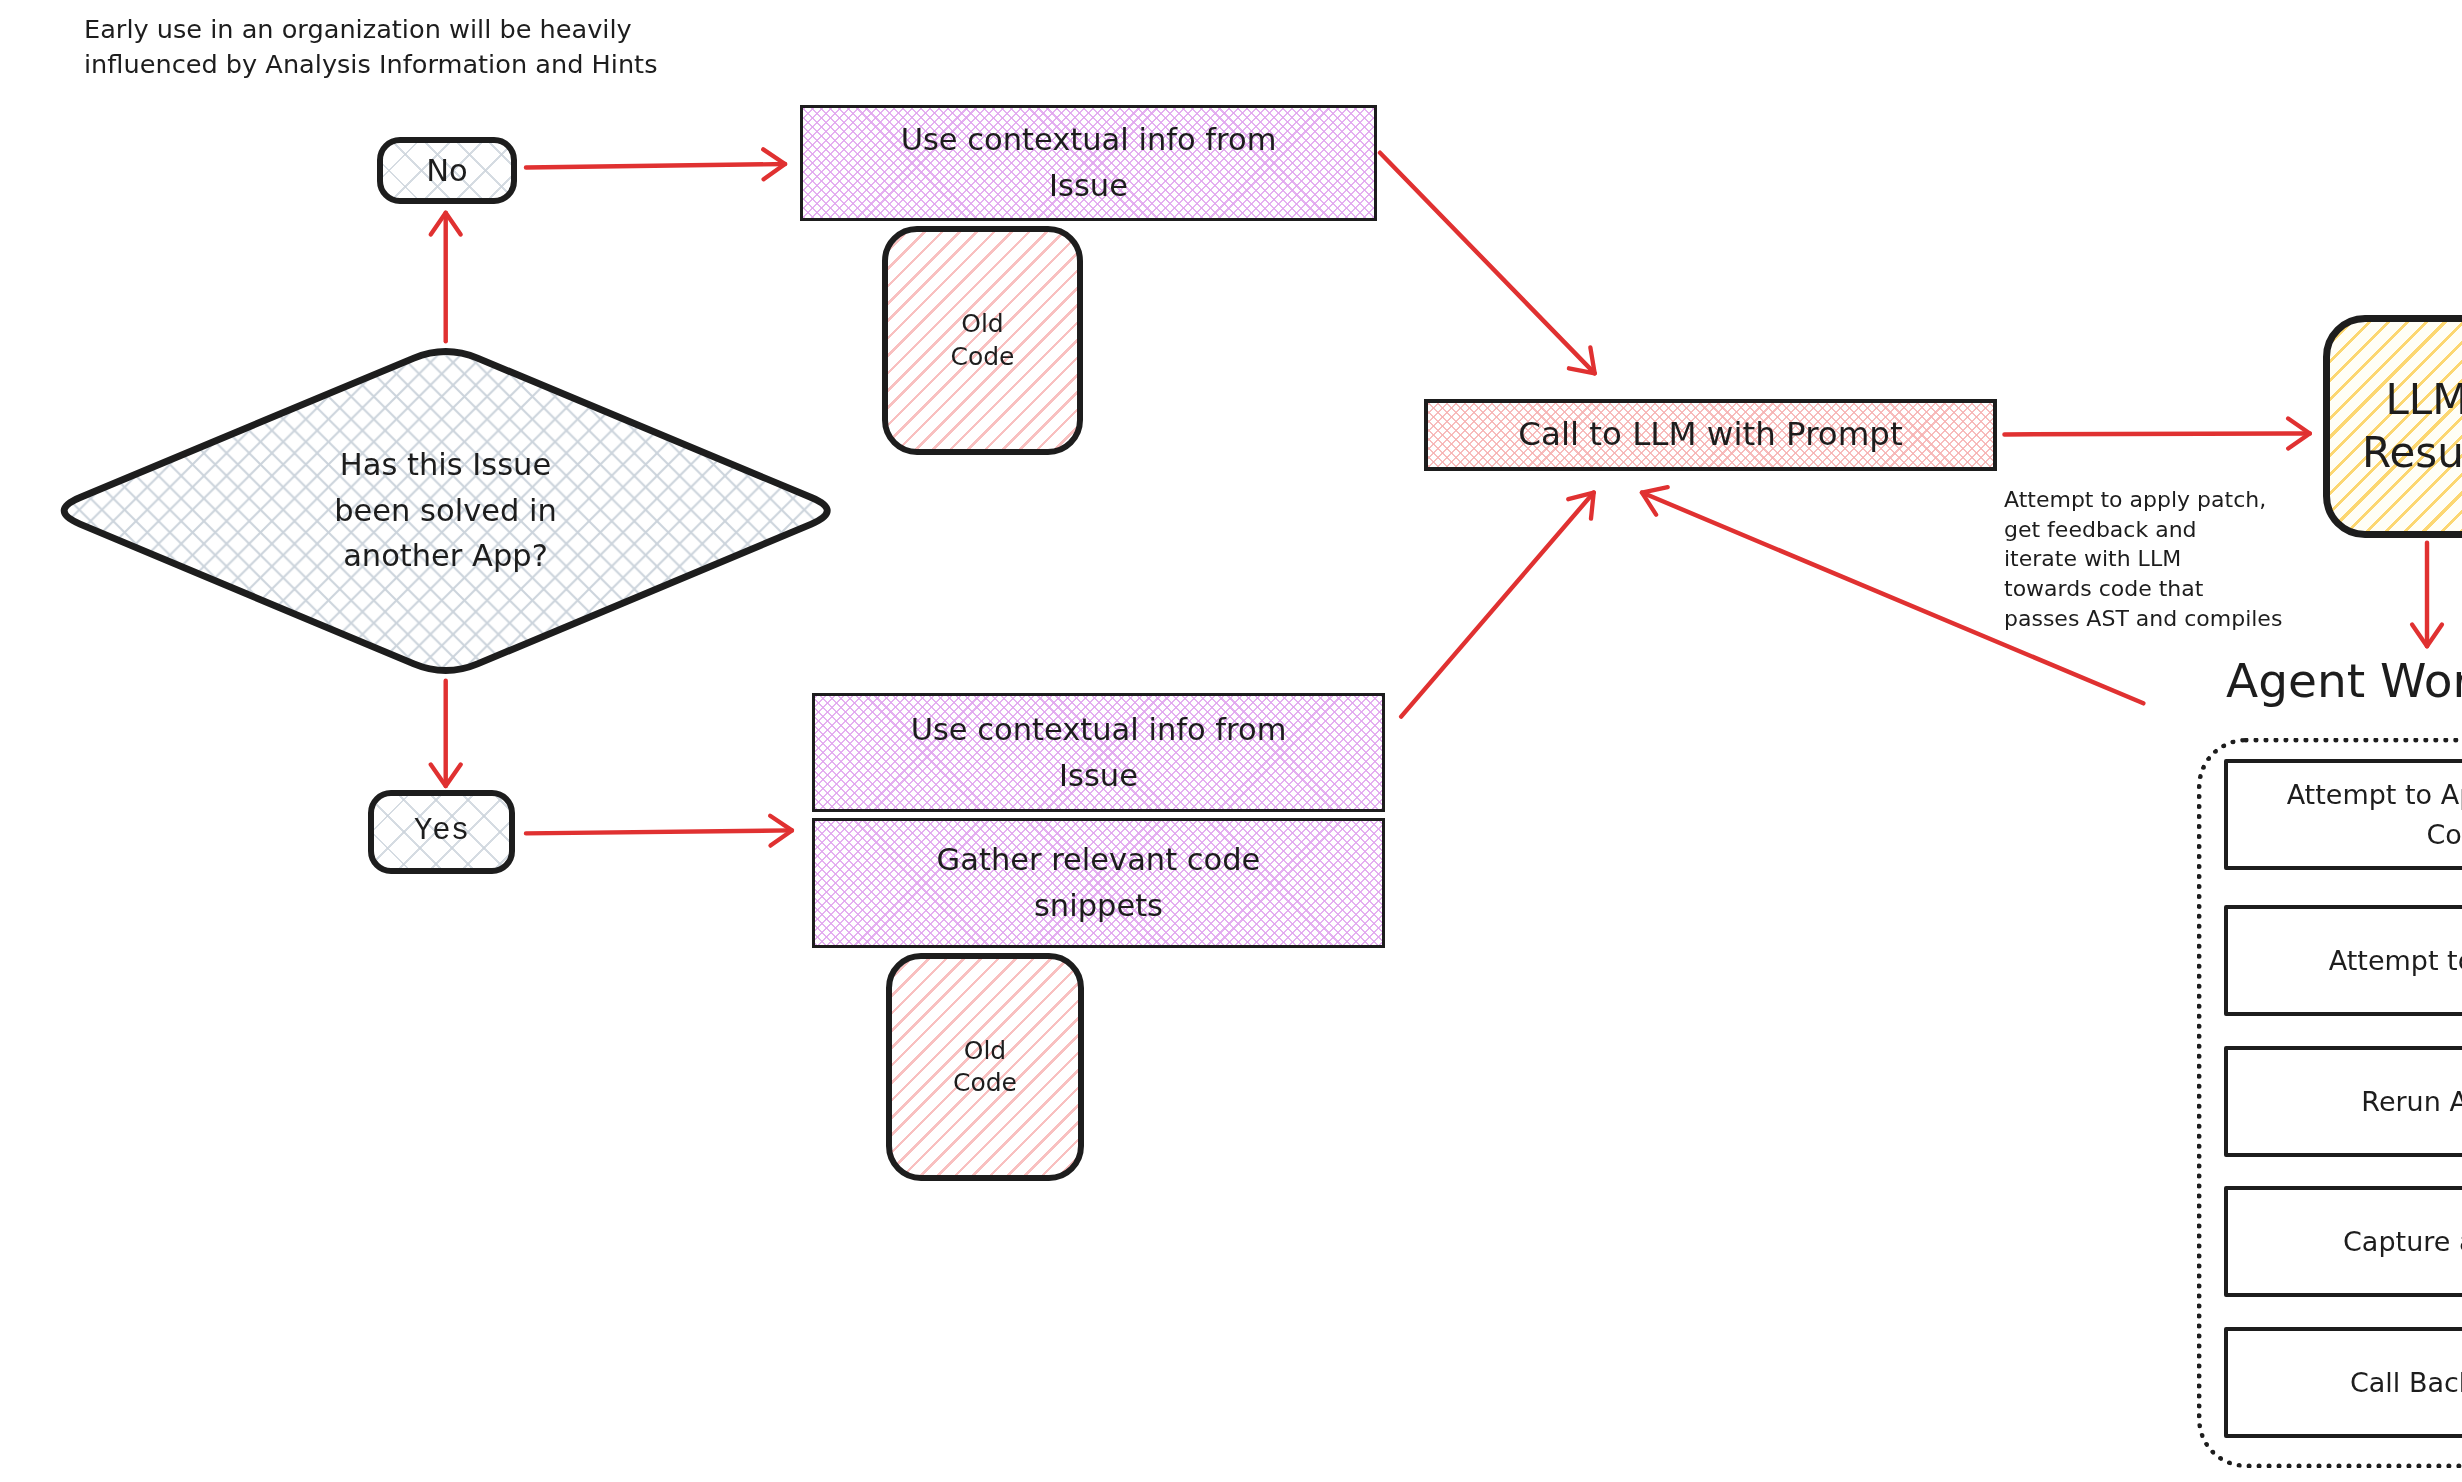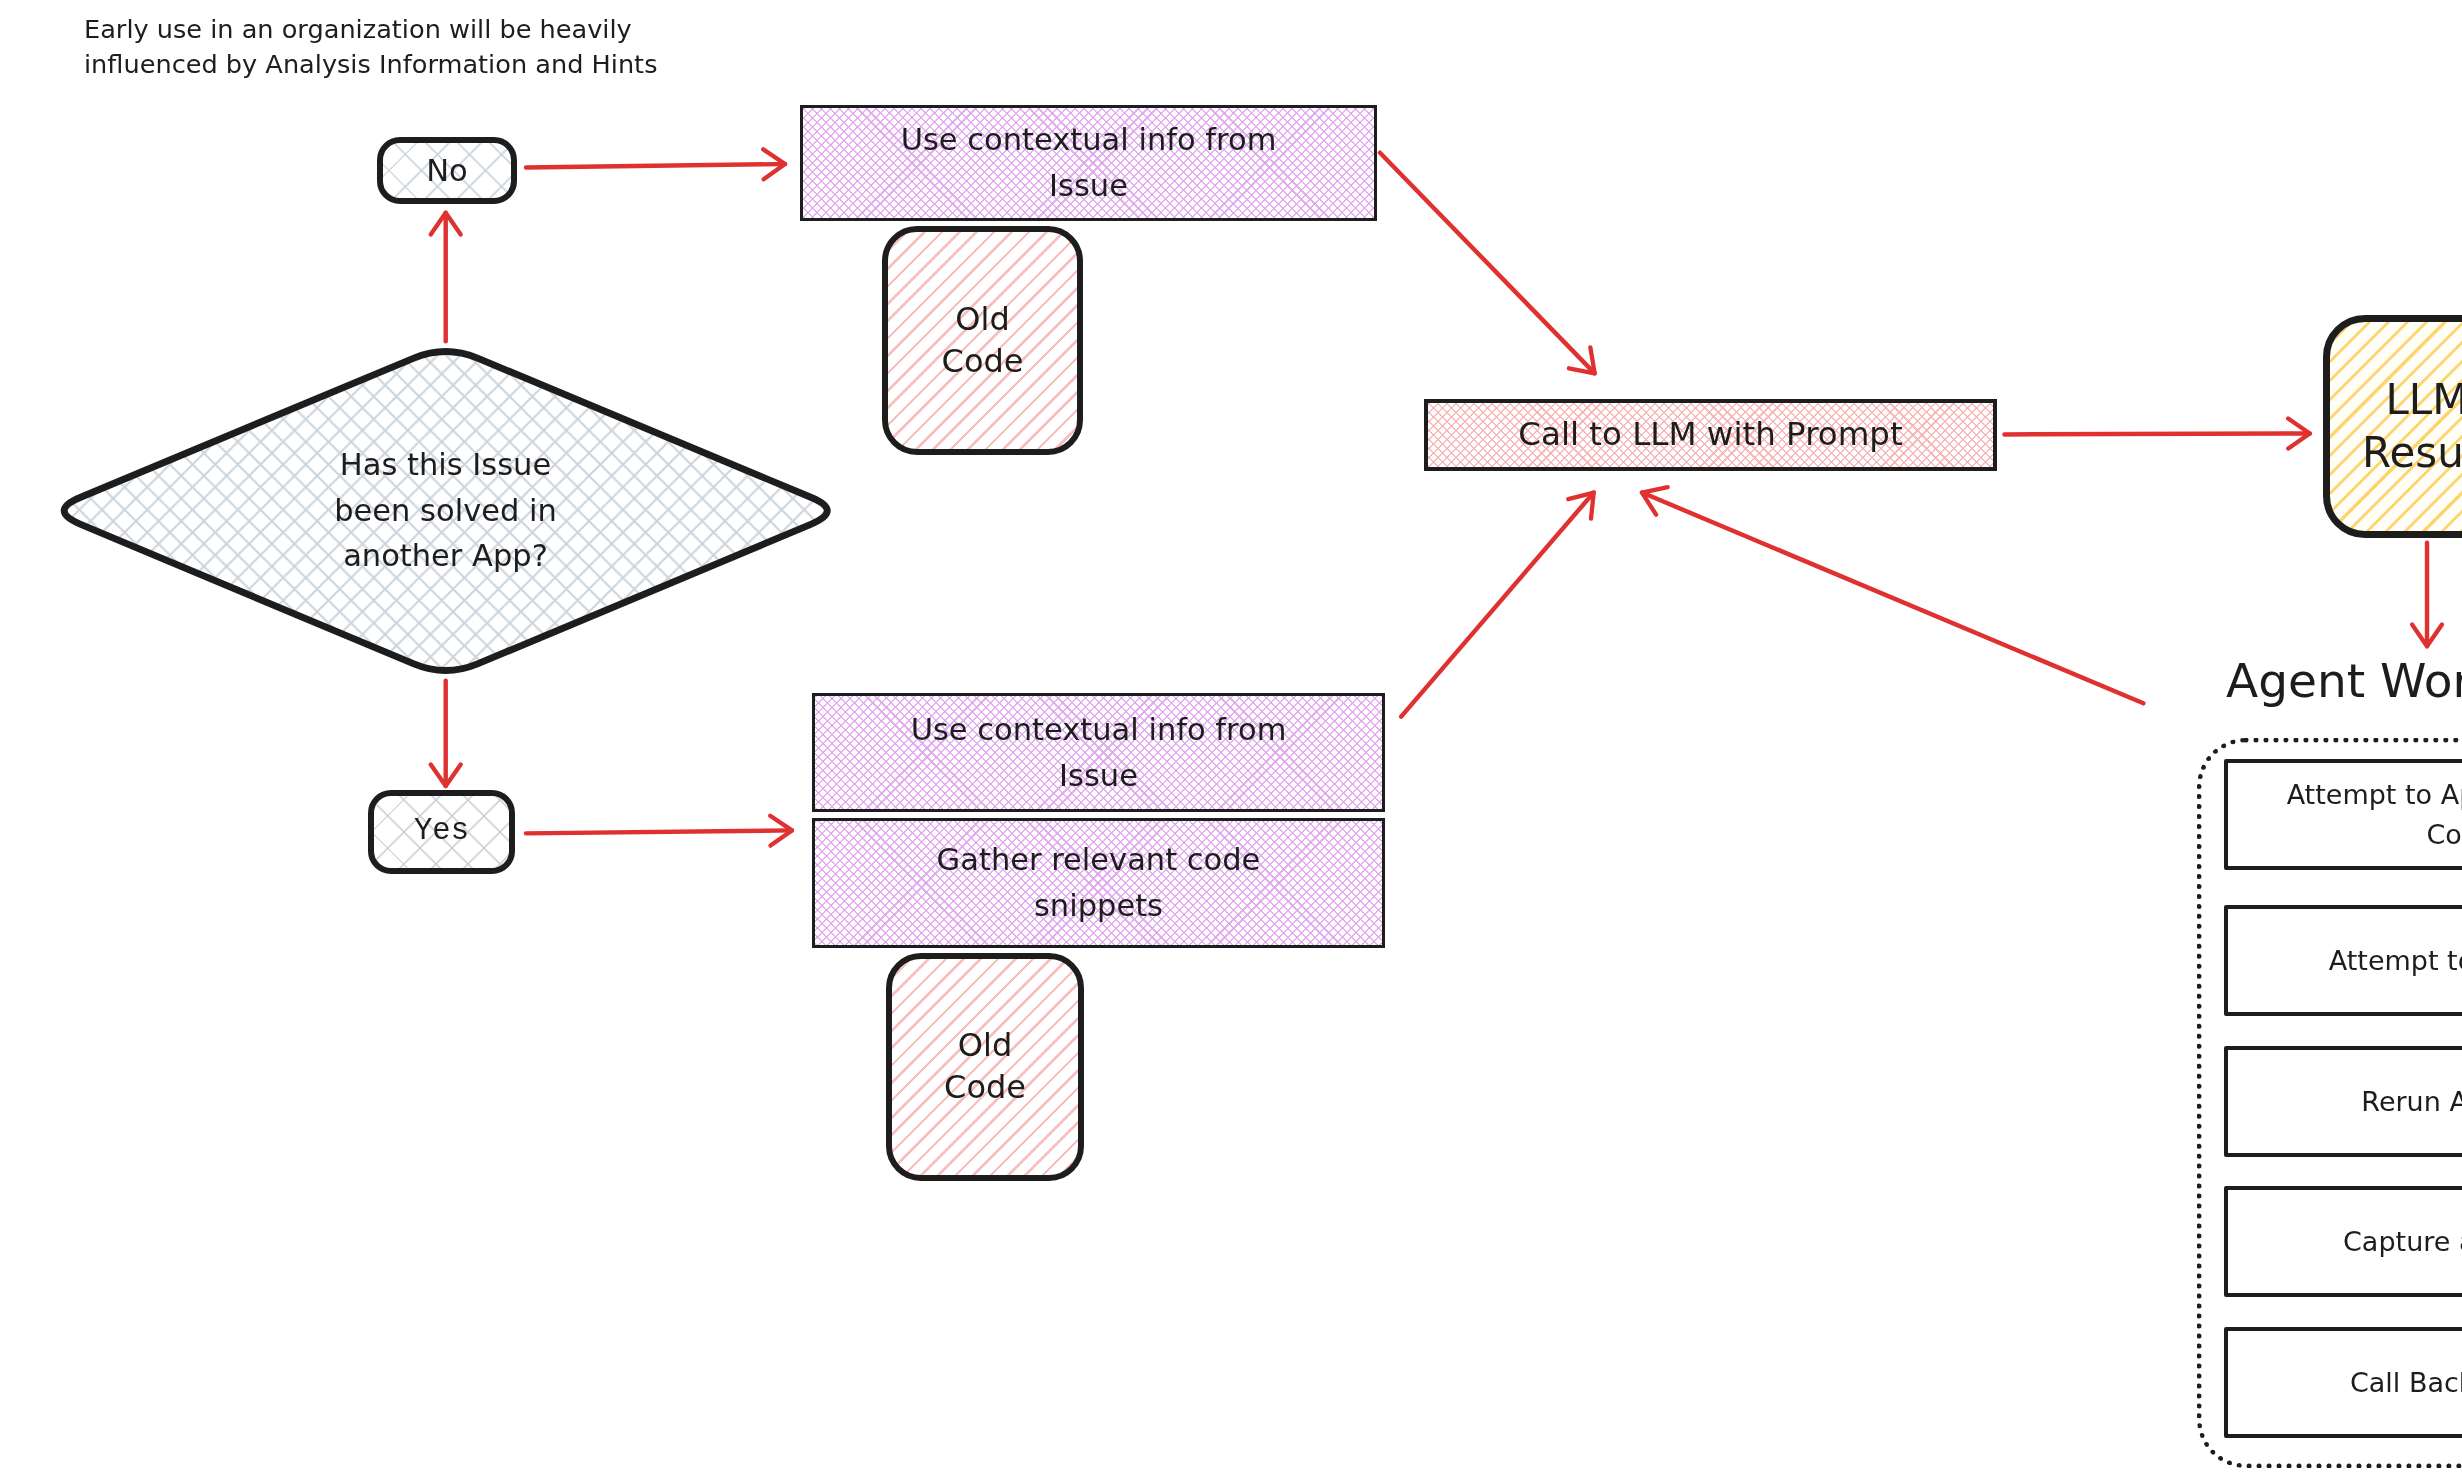--- a/index.html
+++ b/index.html
@@ -87,21 +87,21 @@
   }
   .step-box {
     border: 4.9px solid #1d1d1d;
     background: #ffffff;
     border-radius: 2px;
   }
   .fs-note   { font-size: 25.6px; line-height: 1.35; }
   .fs-small  { font-size: 22px; line-height: 1.35; }
   .fs-node   { font-size: 30.5px; line-height: 1.5; }
   .fs-call   { font-size: 32.5px; }
-  .fs-old    { font-size: 32px; line-height: 1.3; }
+  .fs-old    { font-size: 25px; line-height: 1.3; }
   .fs-result { font-size: 42px; line-height: 1.25; }
   .fs-step   { font-size: 27px; line-height: 1.45; }
   .fs-title  { font-size: 47px; line-height: 1.2; }
 </style>
 </head>
 <body>
 
 <div class="canvas">
 
   <svg class="overlay" viewBox="0 0 5596 3011" width="2756" height="1483">
@@ -148,20 +148,25 @@
 Issue</div>
   <div class="node hatch-purple fs-node" style="left:812px; top:818px; width:573px; height:130px;">Gather relevant code
 snippets</div>
   <div class="node hachure-red fs-old" style="left:886px; top:953px; width:198px; height:228px;">Old
 Code</div>
 
   <div class="node hatch-red fs-call" style="left:1424px; top:399px; width:573px; height:72px;">Call to LLM with Prompt</div>
   <div class="node hachure-yellow fs-result" style="left:2323px; top:315px; width:208px; height:223px;">LLM
 Result</div>
 
+  <div class="label-plain fs-small" style="left:2004px; top:485px; width:315px;">Attempt to apply patch,
+get feedback and
+iterate with LLM
+towards code that
+passes AST and compiles</div>
 
   <div class="label-plain fs-title" style="left:2226px; top:653px; width:443px;">Agent Workflow</div>
 
   <div class="dotted-container" style="left:2197px; top:738px; width:544px; height:730px;"></div>
 
   <div class="node step-box fs-step" style="left:2224px; top:759px; width:474px; height:111px;">Attempt to Apply Patch to
 Code</div>
   <div class="node step-box fs-step" style="left:2224px; top:905px; width:474px; height:111px;">Attempt to Compile</div>
   <div class="node step-box fs-step" style="left:2224px; top:1046px; width:474px; height:111px;">Rerun Analysis</div>
   <div class="node step-box fs-step" style="left:2224px; top:1186px; width:474px; height:111px;">Capture all Errors</div>

